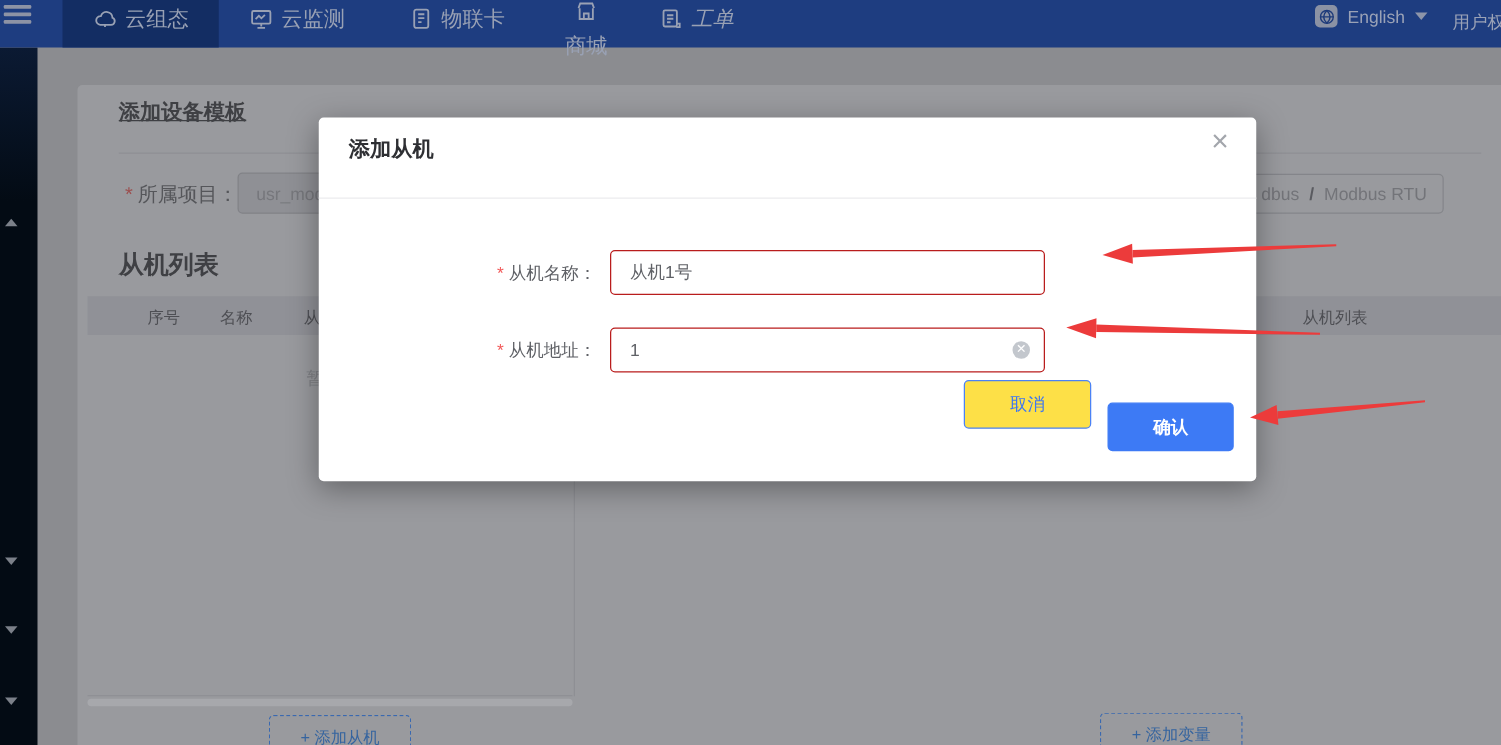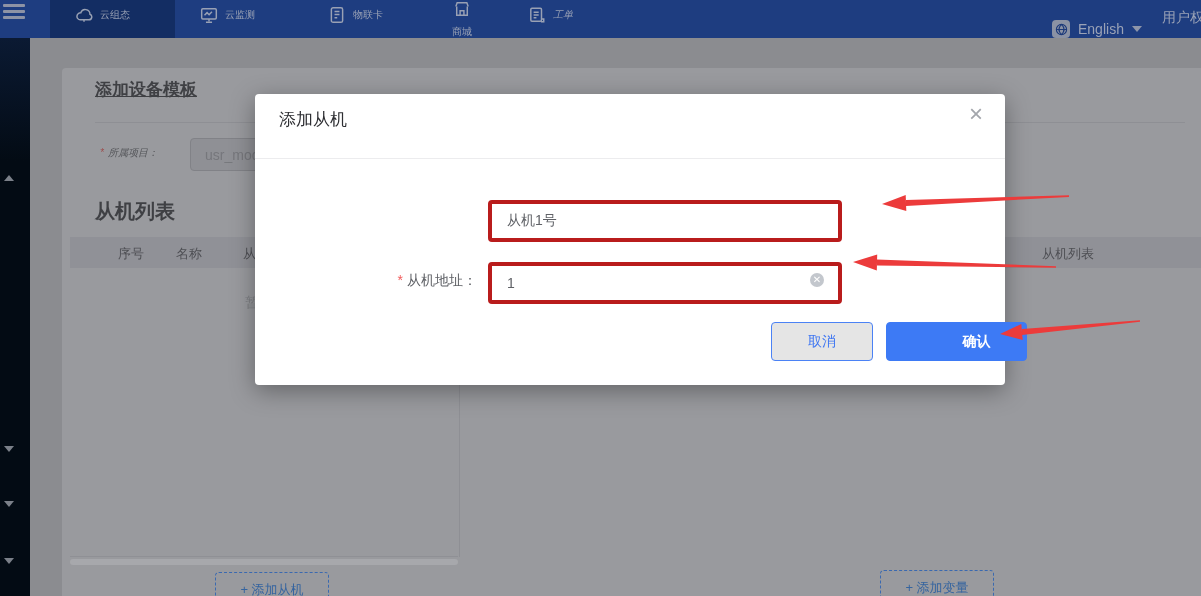--- a/index.html
+++ b/index.html
@@ -4,63 +4,63 @@
 <style>
   html,body{margin:0;padding:0;}
   body{font-family:"Liberation Sans","DejaVu Sans",sans-serif;}
   .stage{position:relative;width:1201px;height:596px;overflow:hidden;background:#8b8c90;}
   .abs{position:absolute;}
 
   
   .topnav{left:0;top:0;width:1201px;height:38px;background:#1e3d80;z-index:5;}
   .hamburger{left:3px;top:4px;width:22px;height:18px;cursor:pointer;}
   .hamburger div{height:2.5px;background:#8d93a5;margin-bottom:3.5px;border-radius:1px;}
-  .nav-item{top:0;height:30px;display:flex;align-items:center;gap:7px;color:#99a1b4;font-size:10px;cursor:pointer;white-space:nowrap;}
+  .nav-item{top:0;height:30px;display:flex;align-items:center;gap:7px;color:#99a1b4;font-size:17px;cursor:pointer;white-space:nowrap;}
   .nav-item svg{display:block;}
   .nav-active-bg{left:50px;top:0;width:125px;height:38px;background:#132d63;}
   .lang{display:flex;align-items:center;gap:8px;color:#9aa2b6;font-size:14px;cursor:pointer;}
   .globe-badge{width:18px;height:18px;border-radius:4px;background:#8b92a4;display:flex;align-items:center;justify-content:center;}
   .caret{width:0;height:0;border-left:5px solid transparent;border-right:5px solid transparent;border-top:6px solid #8d95a9;}
   .usertext{color:#9aa2b6;font-size:14px;white-space:nowrap;cursor:pointer;}
 
   
   .sidebar{left:0;top:38px;width:30px;height:558px;background:linear-gradient(#0b1a33,#030b14 22%,#030b14);z-index:4;}
   .tri-up{width:0;height:0;border-left:5px solid transparent;border-right:5px solid transparent;border-bottom:6px solid #7b8089;cursor:pointer;}
   .tri-down{width:0;height:0;border-left:5px solid transparent;border-right:5px solid transparent;border-top:6px solid #7b8089;cursor:pointer;}
 
   
   .card{left:62px;top:68px;width:1159px;height:640px;background:#999a9e;border-radius:4px;z-index:1;}
   .page-title{left:95px;top:78px;font-size:17px;font-weight:bold;color:#3f4044;text-decoration:underline;}
   .divider-h{height:1px;background:#8e8f94;}
-  .label-gray{font-size:10px;color:#55565a;font-style:italic;}
+  .label-gray{font-size:16px;color:#55565a;}
   .req-dim{color:#9c4f4f;margin-right:4px;}
   .proj-input{left:190px;top:138px;width:120px;height:31px;background:#8f9095;border:1px solid #818287;border-radius:4px;color:#76777c;font-size:14px;padding:0 0 0 14px;box-sizing:content-box;outline:none;}
   .protocol-box{left:985px;top:139px;width:170px;height:32px;border:1px solid #84858a;border-radius:4px;display:flex;align-items:center;padding-left:23px;box-sizing:border-box;font-size:14px;color:#737479;gap:8px;}
   .protocol-sep{color:#5a5b60;font-weight:bold;}
   .section-title{left:95px;top:198px;font-size:20px;font-weight:bold;color:#3f4044;}
   .thead{background:#909197;height:31px;}
   .th{font-size:13px;color:#4e4f54;top:245px;}
   .empty-text{left:245px;top:294px;font-size:14px;color:#7f8085;}
   .v-divider{left:459px;top:237px;width:1px;height:320px;background:#8e8f94;}
   .tbl-bottom{left:70px;top:556px;width:388px;height:1px;background:#8f9095;}
   .hscrollbar{left:70px;top:559px;width:388px;height:6px;border-radius:3px;background:#a7a8ac;cursor:pointer;}
   .dashed-btn{width:112px;height:34px;border:1px dashed #3a69b0;border-radius:4px;background:transparent;color:#35649f;font-size:13px;display:flex;align-items:center;justify-content:center;cursor:pointer;white-space:nowrap;}
 
   
   .modal{left:255px;top:94px;width:750px;height:291px;background:#ffffff;border-radius:4px;box-shadow:0 6px 24px rgba(0,0,0,.35);z-index:20;}
-  .modal-title{left:24px;top:14px;font-size:17px;font-weight:normal;color:#2e2f33;}
+  .modal-title{left:24px;top:14px;font-size:17px;font-weight:bold;color:#2e2f33;}
   .modal-close{right:22px;top:8px;font-size:24px;color:#a3a6ac;cursor:pointer;line-height:1;font-weight:300;}
   .modal-divider{left:0;top:64px;width:750px;height:1px;background:#ececee;}
   .form-label{top:0;width:165px;text-align:right;font-size:14px;color:#5f6166;white-space:nowrap;}
   .req{color:#f25a5a;margin-right:4px;}
-  .green-input{width:331px;height:34px;border:4px solid #b91c1c;border-radius:4px;font-size:14px;color:#5f6166;padding:0 0 0 15px;outline:none;background:#fff;}
+  .green-input{width:331px;height:34px;border:1px solid #b91c1c;border-radius:4px;font-size:14px;color:#5f6166;padding:0 0 0 15px;outline:none;background:#fff;}
   .clear-icon{position:absolute;right:12px;top:11px;width:14px;height:14px;border-radius:50%;background:#c3c7cd;color:#ffffff;font-size:10px;line-height:14px;text-align:center;cursor:pointer;}
   .btn{height:37px;border-radius:4px;font-size:14px;cursor:pointer;display:flex;align-items:center;justify-content:center;}
-  .btn-cancel{left:516px;top:228px;width:100px;background:#e5e5e5;border:1px solid #4b82f5;color:#3e76f2;}
-  .btn-confirm{left:631px;top:228px;width:99px;background:#3d7af5;border:1px solid #3d7af5;color:#ffffff;font-weight:bold;padding-left:40px;}
+  .btn-cancel{left:516px;top:210px;width:100px;background:#fde047;border:1px solid #4b82f5;color:#3e76f2;}
+  .btn-confirm{left:631px;top:228px;width:99px;background:#3d7af5;border:1px solid #3d7af5;color:#ffffff;font-weight:bold;}
 
   
   .arrows{left:0;top:0;z-index:30;pointer-events:none;}
   .arrows polygon{fill:#ec3b3b;}
 </style>
 </head>
 <body>
 
 <div class="stage">
 
@@ -118,21 +118,21 @@
       <span>
         <svg width="18" height="18" viewBox="0 0 16 16" fill="none" stroke="#99a1b4" stroke-width="1.3">
           <rect x="2.5" y="2" width="9.5" height="11.5" rx="1"></rect>
           <path d="M5 5.5h4.5M5 8h4.5M5 10.5h2.5"></path>
           <path d="M12 11.5h2v2.5h-2.5"></path>
         </svg>
       </span>
       <span>工单</span>
     </div>
 
-    <div class="abs lang" style="left:1052px;top:20px;">
+    <div class="abs lang" style="left:1052px;top:4px;">
       <span class="globe-badge">
         <svg width="13" height="13" viewBox="0 0 14 14" fill="none" stroke="#1d3a7a" stroke-width="1.2">
           <circle cx="7" cy="7" r="5.5"></circle>
           <path d="M1.5 7h11M7 1.5c-3.5 3.5-3.5 7.5 0 11M7 1.5c3.5 3.5 3.5 7.5 0 11"></path>
         </svg>
       </span>
       <span>English</span>
       <span class="caret"></span>
     </div>
     <div class="abs usertext" style="left:1162px;top:9px;">
@@ -149,20 +149,25 @@
 
   <div class="abs card">
     <div class="abs page-title" style="left:33px;top:10px;">添加设备模板</div>
     <div class="abs divider-h" style="left:33px;top:54px;width:1090px;"></div>
 
     <div class="abs label-gray" style="left:38px;top:78px;">
       <span class="req-dim">*</span><span>所属项目：</span>
     </div>
     <input class="abs proj-input" style="left: 128px; top: 70px;" value="usr_mod">
 
+    <div class="abs protocol-box" style="left:923px;top:71px;">
+      <span>dbus</span>
+      <span class="protocol-sep">/</span>
+      <span>Modbus RTU</span>
+    </div>
 
     <div class="abs section-title" style="left:33px;top:130px;">从机列表</div>
 
     <div class="abs thead" style="left:8px;top:169px;width:389px;"></div>
     <div class="abs th" style="left:56px;top:177px;">序号</div>
     <div class="abs th" style="left:114px;top:177px;">名称</div>
     <div class="abs th" style="left:181px;top:177px;">从</div>
 
     <div class="abs thead" style="left:416px;top:169px;width:743px;"></div>
     <div class="abs th" style="left:980px;top:177px;">从机列表</div>
@@ -175,20 +180,23 @@
 
     <div class="abs dashed-btn" style="left:153px;top:504px;">+ 添加从机</div>
     <div class="abs dashed-btn" style="left:818px;top:502px;">+ 添加变量</div>
   </div>
 
   <div class="abs modal">
     <div class="abs modal-title">添加从机</div>
     <div class="abs modal-close">×</div>
     <div class="abs modal-divider"></div>
 
+    <div class="abs form-label" style="left:57px;top:116px;">
+      <span class="req">*</span><span>从机名称：</span>
+    </div>
     <input class="abs green-input" style="left: 233px; top: 106px;" value="从机1号">
 
     <div class="abs form-label" style="left:57px;top:178px;">
       <span class="req">*</span><span>从机地址：</span>
     </div>
     <div class="abs" style="left:233px;top:168px;width:348px;height:36px;">
       <input class="green-input" style="width: 331px;" value="1">
       <span class="clear-icon">✕</span>
     </div>
 

